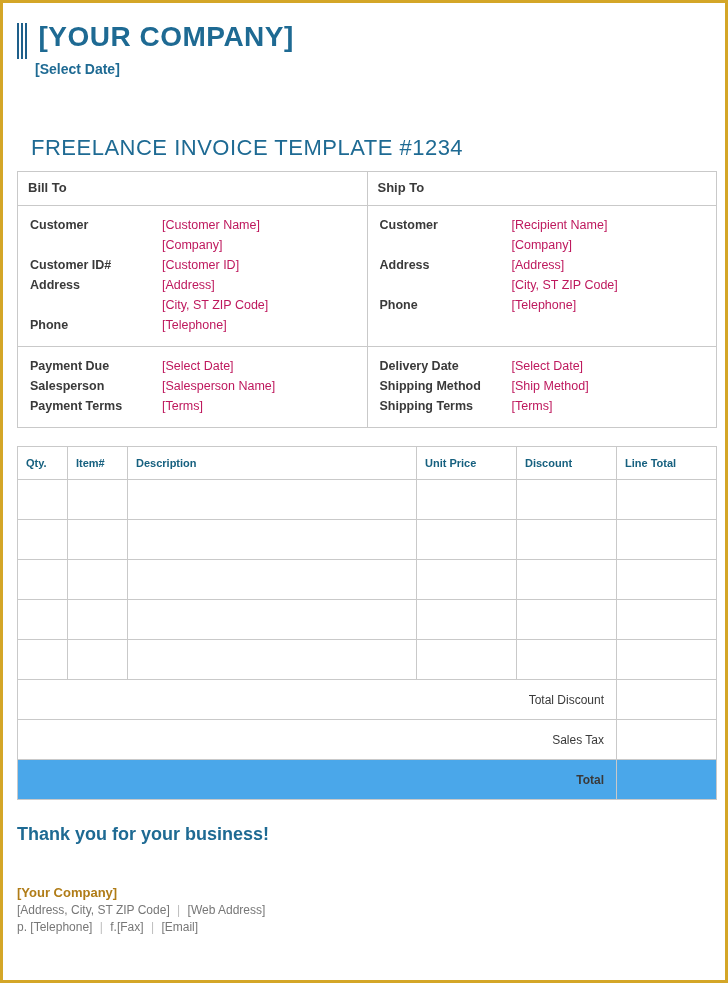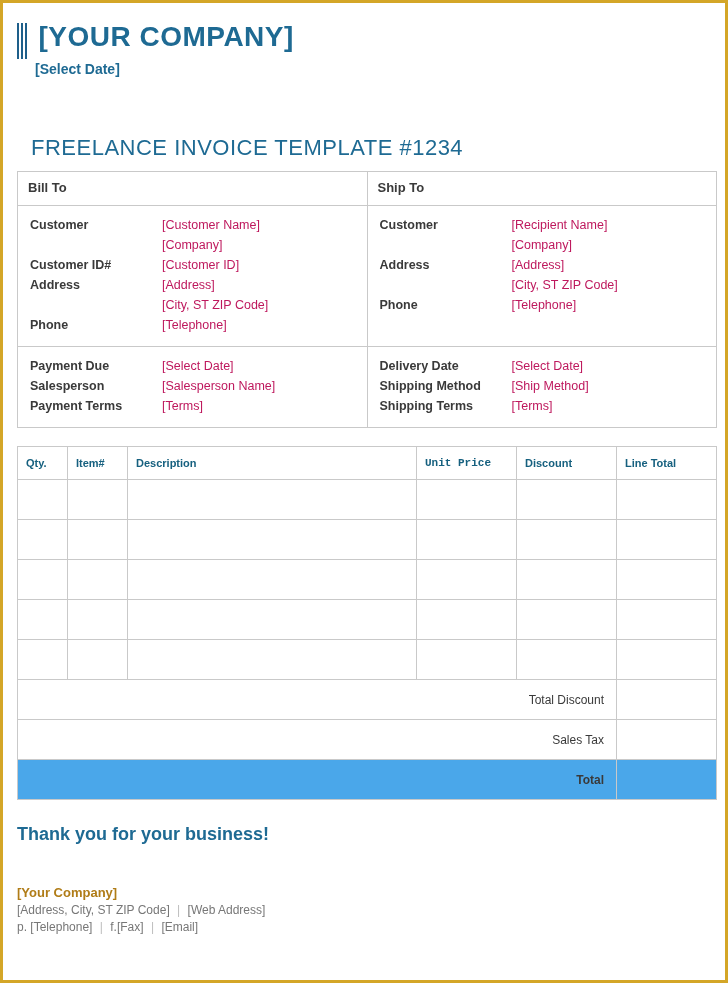--- a/index.html
+++ b/index.html
@@ -65,21 +65,21 @@
     background: #fff;
   }
   table.items td {
     border: 1px solid #c9c9c9;
     height: 40px; padding: 4px 8px;
     font-size: 12.5px;
   }
   table.items .c-qty   { width: 50px; }
   table.items .c-item  { width: 60px; }
   table.items .c-desc  { width: auto; }
-  table.items .c-unit  { width: 100px; font-family: Liberation Mono, monospace; }
+  table.items .c-unit  { width: 100px; }
   table.items .c-disc  { width: 100px; margin-left: 48px; }
   table.items .c-line  { width: 100px; margin-left: 44px; }
 
   .totals-row td.label {
     text-align: right; font-size: 12px; color: #3a3a3a;
     padding: 8px 12px;
   }
   .totals-row td.amount { width: 100px; }
   .grand-total td {
     background: #4aa7ea; color: #fff; font-weight: 700;

